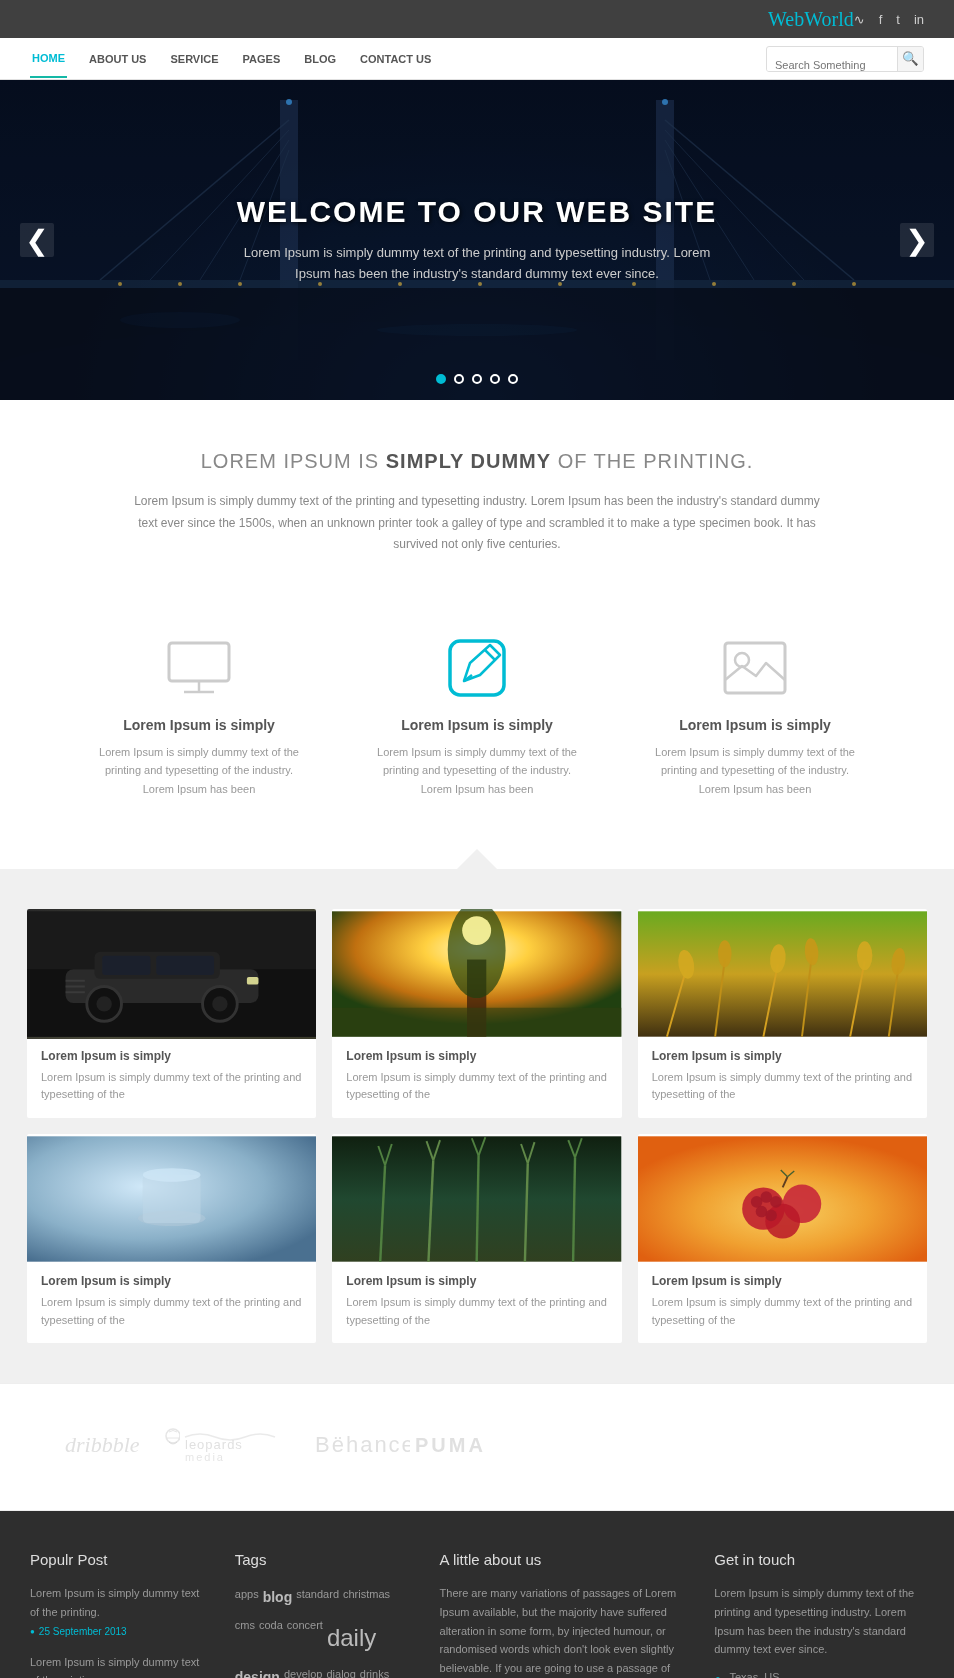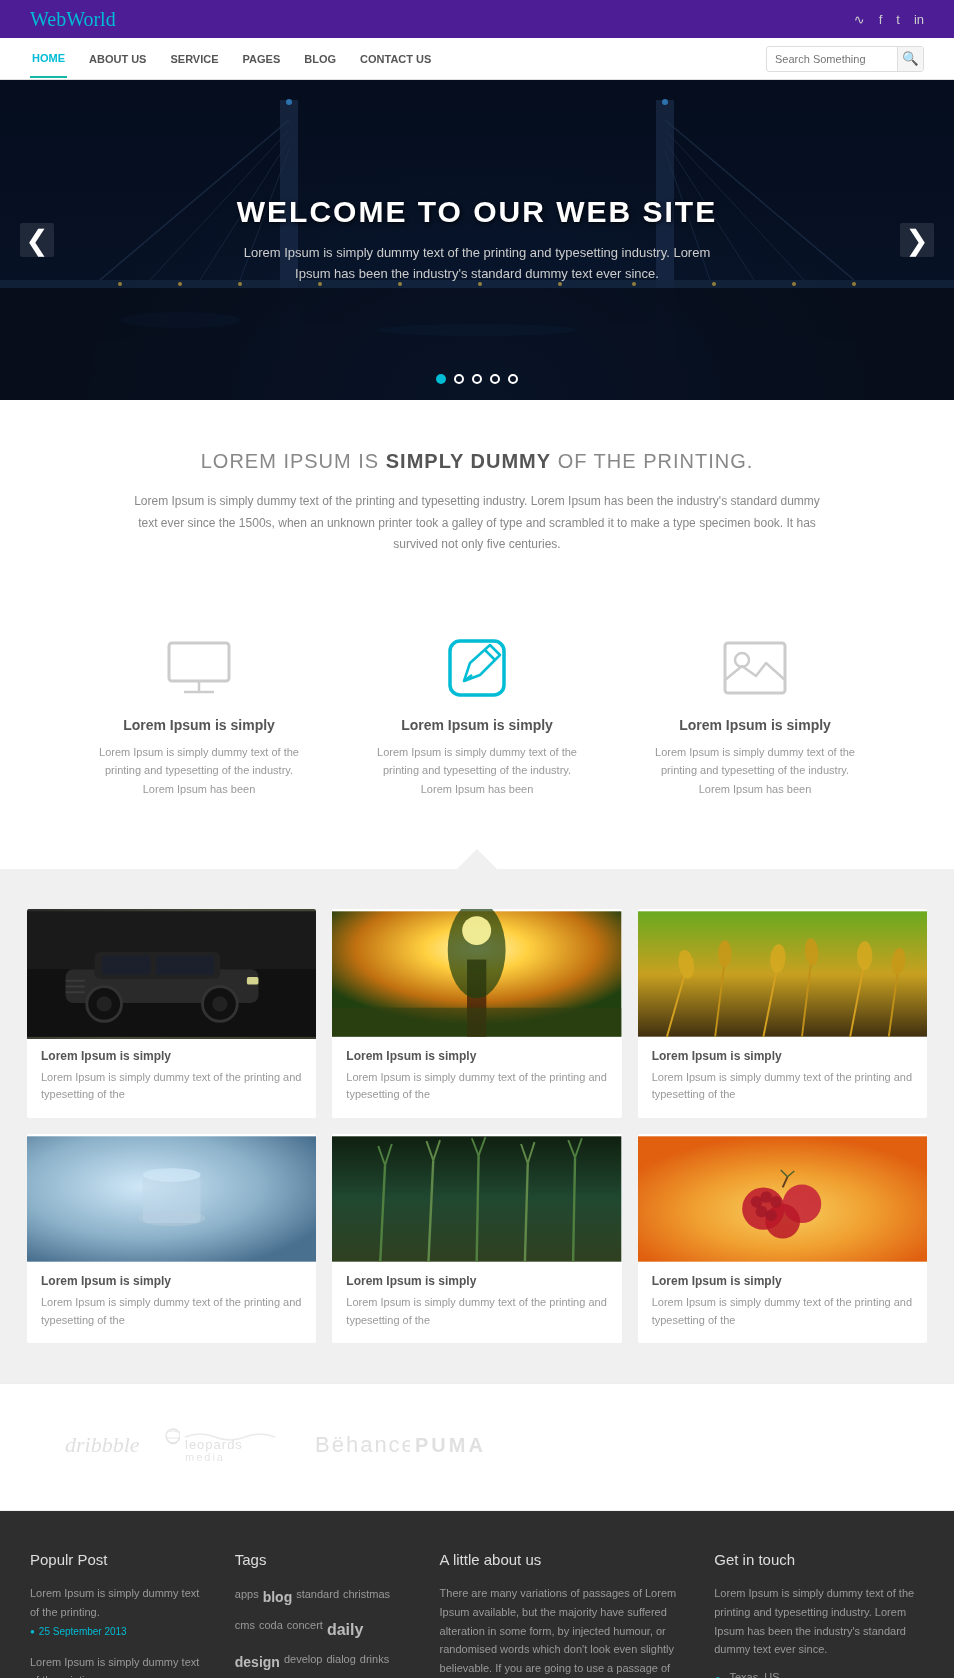--- a/index.html
+++ b/index.html
@@ -1,30 +1,30 @@
 <!DOCTYPE html>
 <html><head>
   <meta charset="utf-8">
   <style>
     * { margin: 0; padding: 0; box-sizing: border-box; }
     body { font-family: Arial, sans-serif; font-size: 13px; color: #555; background: #fff; width: 954px; }
 
     
-    .top-bar { background: #4c1d95; height: 38px; display: flex; align-items: center; justify-content: space-between; padding: 0 30px; }
+    .top-bar { background: #404040; height: 38px; display: flex; align-items: center; justify-content: flex-end; padding: 0 30px; }
     .logo { font-family: Georgia, serif; color: #fff; font-size: 20px; }
     .logo span { color: #00bcd4; }
     .social-icons { display: flex; gap: 14px; }
     .social-icons a { color: #ccc; font-size: 13px; text-decoration: none; }
 
     
     .nav-bar { background: #fff; border-bottom: 1px solid #e0e0e0; display: flex; align-items: center; justify-content: space-between; padding: 0 30px; height: 42px; }
     .nav-links { display: flex; gap: 20px; align-items: center; }
     .nav-links a { text-decoration: none; color: #555; font-size: 11px; font-weight: bold; text-transform: uppercase; padding: 12px 2px; }
     .nav-links a.active { color: #00bcd4; border-bottom: 2px solid #14b8a6; }
-    .search-box { display: flex; align-items: center; border: 1px solid #ddd; border-radius: 3px; overflow: hidden; height: 26px; }
+    .search-box { display: flex; align-items: flex-end; border: 1px solid #ddd; border-radius: 3px; overflow: hidden; height: 26px; }
     .search-box input { border: none; outline: none; font-size: 11px; padding: 0 8px; width: 130px; color: #999; }
     .search-box button { background: #f5f5f5; border: none; border-left: 1px solid #ddd; height: 100%; width: 26px; cursor: pointer; color: #777; }
 
     
     .hero { position: relative; background: linear-gradient(to bottom, #0a1628, #1a2a4a, #2a3a5a); height: 320px; display: flex; align-items: center; justify-content: center; overflow: hidden; }
     .hero-bg { position: absolute; inset: 0; background: radial-gradient(ellipse at center bottom, #0a2040 0%, #050d1a 60%); }
     .bridge-svg { position: absolute; top: 0; left: 0; width: 100%; height: 100%; opacity: 0.7; }
     .hero-content { position: relative; z-index: 2; text-align: center; color: #fff; }
     .hero-content h1 { font-size: 30px; font-weight: 900; text-transform: uppercase; letter-spacing: 2px; margin-bottom: 14px; text-shadow: 1px 1px 4px rgba(0,0,0,0.8); }
     .hero-content p { font-size: 13px; color: #ccc; max-width: 500px; line-height: 1.6; }
@@ -73,21 +73,21 @@
     .footer { background: #2e2e2e; color: #aaa; padding: 40px 30px 20px; }
     .footer-grid { display: grid; grid-template-columns: 1fr 1fr 1.4fr 1.2fr; gap: 30px; margin-bottom: 30px; }
     .footer-col h3 { color: #ddd; font-size: 15px; font-weight: 400; margin-bottom: 16px; }
     .footer-col p { font-size: 11px; line-height: 1.7; color: #999; }
     .footer-post { margin-bottom: 16px; }
     .footer-post p { font-size: 11px; color: #999; margin-bottom: 4px; }
     .footer-post .date { display: flex; align-items: center; gap: 4px; font-size: 10px; color: #00bcd4; }
     .footer-post .date::before { content: '●'; font-size: 8px; }
     .tags { display: flex; flex-wrap: wrap; gap: 4px; font-size: 11px; color: #999; line-height: 1.9; }
     .tags .tag-large { font-size: 14px; font-weight: bold; color: #bbb; }
-    .tags .tag-xlarge { font-size: 16px; font-weight: bold; color: #bbb; }
+    .tags .tag-xlarge { font-size: 24px; font-weight: normal; color: #bbb; }
     .contact-item { display: flex; align-items: flex-start; gap: 8px; margin-bottom: 8px; font-size: 11px; color: #999; }
     .contact-icon { color: #00bcd4; font-size: 12px; margin-top: 1px; }
   </style>
 </head>
 <body>
 
 <div class="top-bar">
   <div class="logo">
     <span>Web</span><span style="color:#00bcd4">World</span>
   </div>

